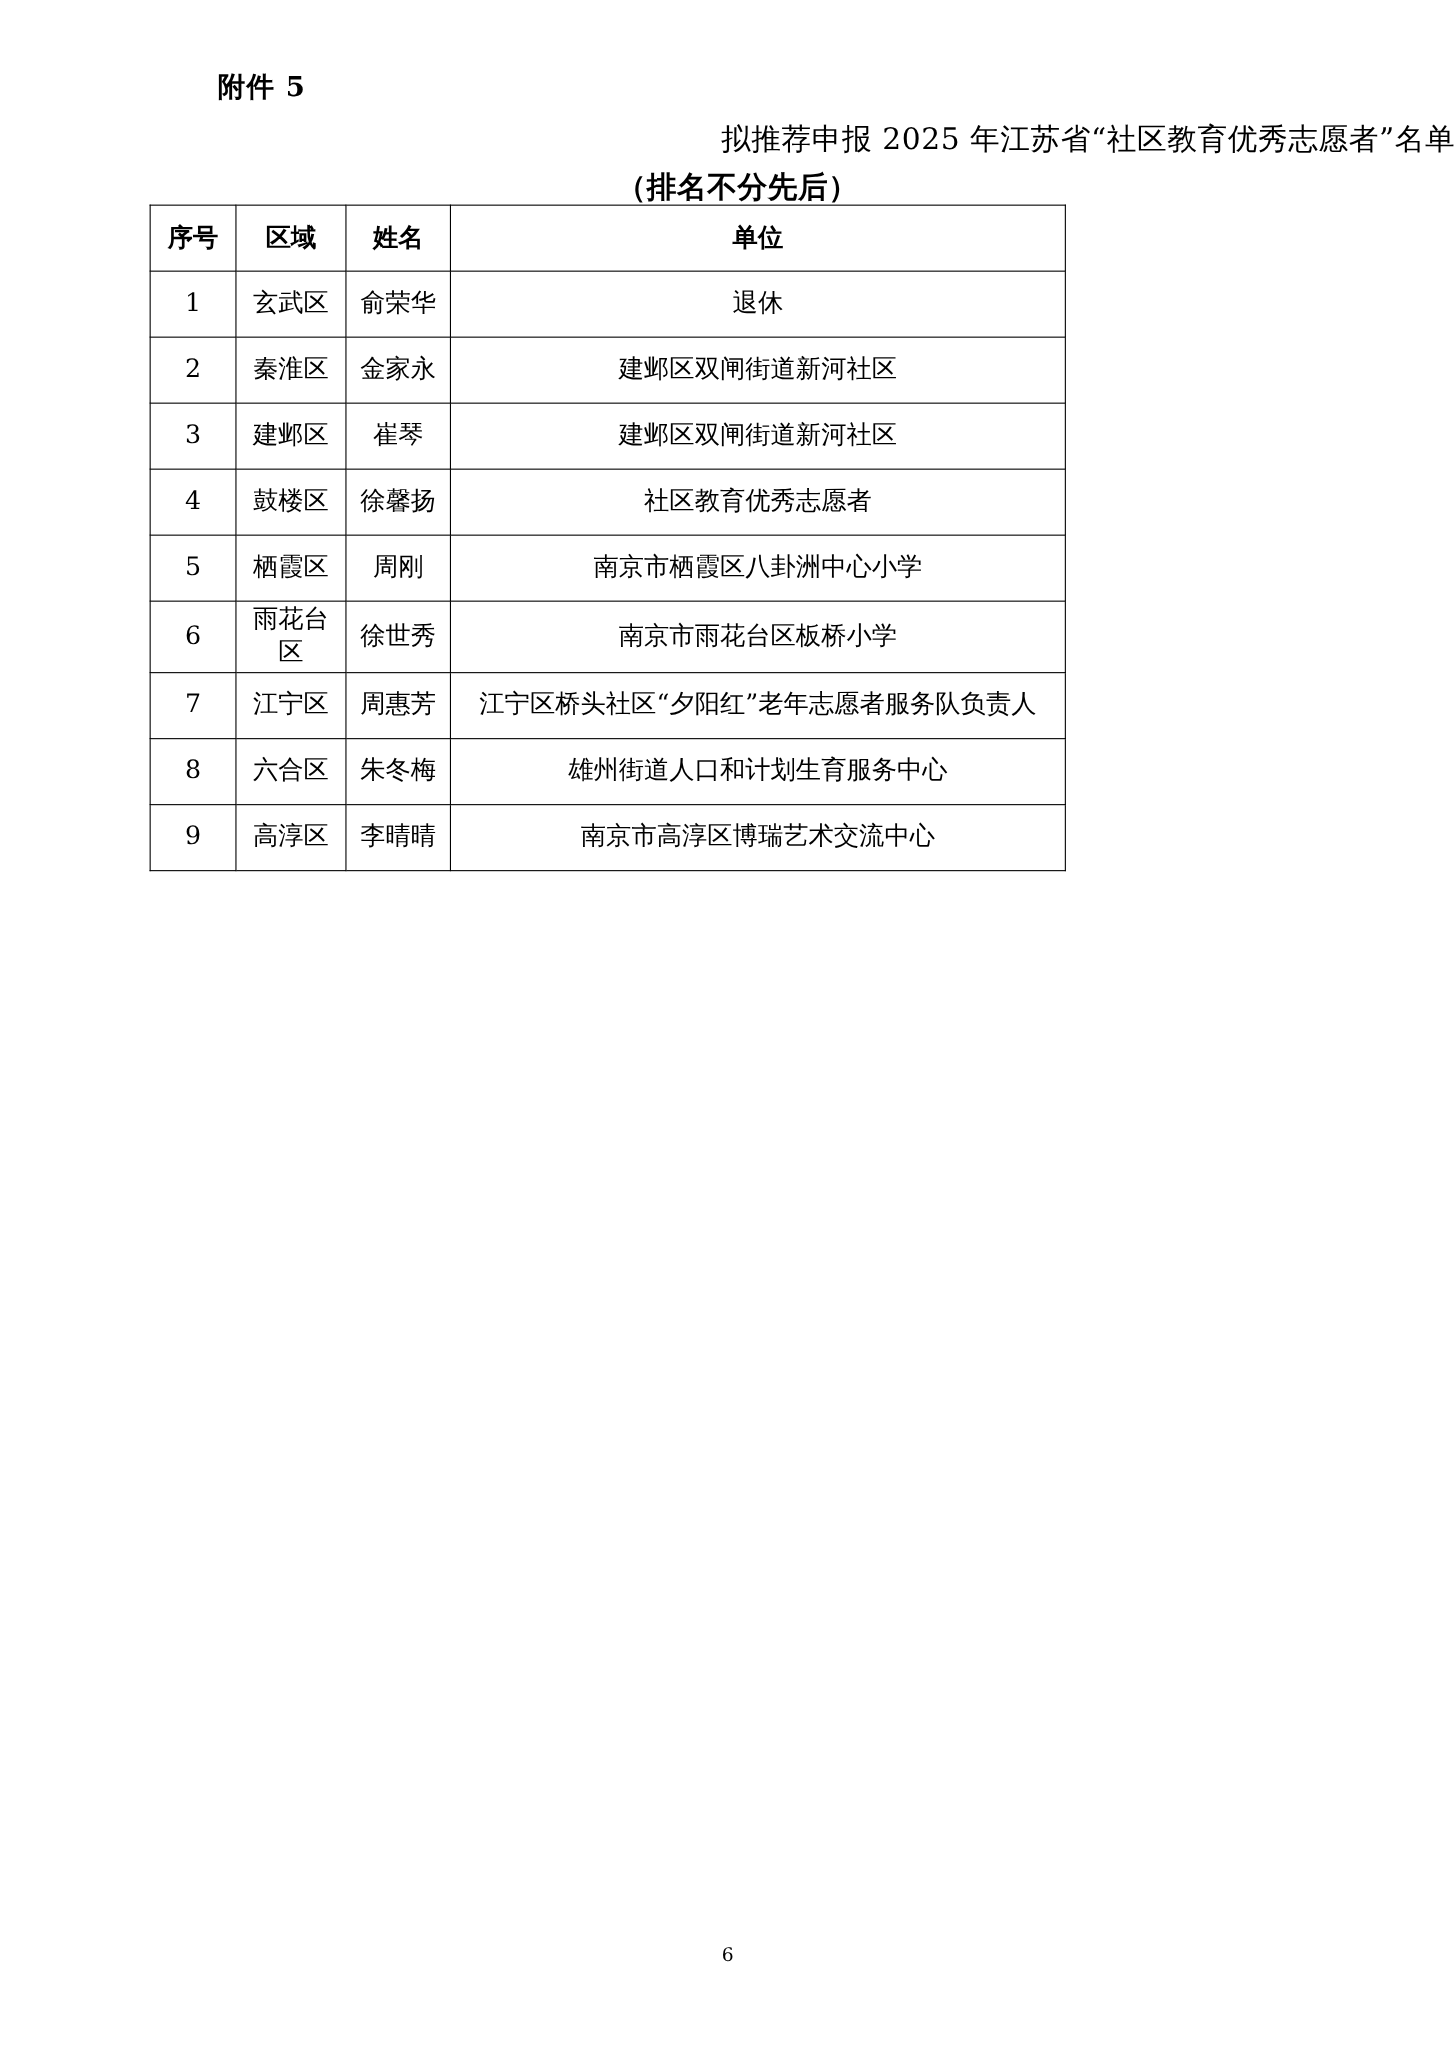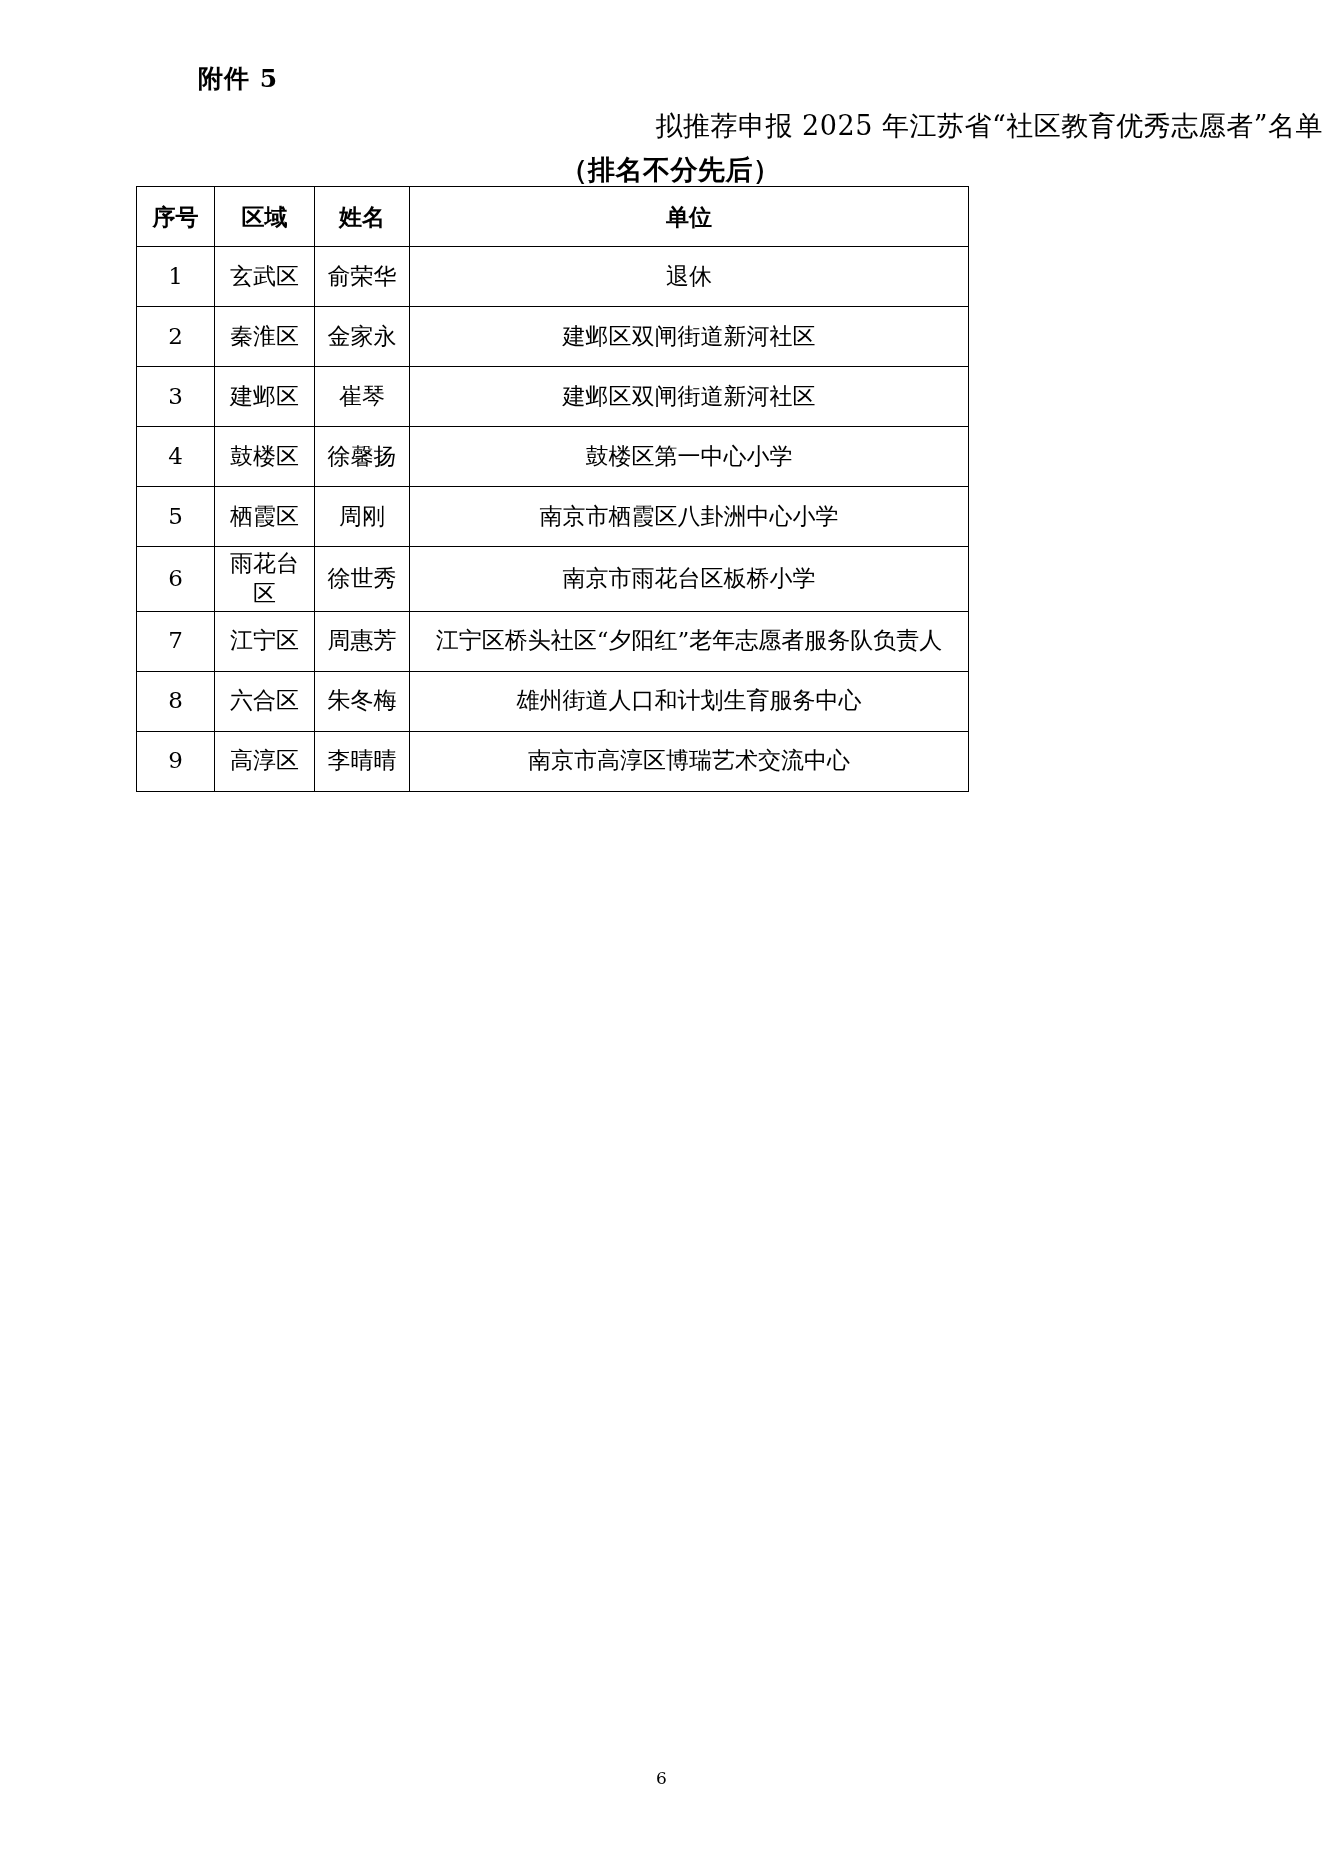--- a/index.html
+++ b/index.html
@@ -133,21 +133,21 @@
         <tr>
           <td>3</td>
           <td>建邺区</td>
           <td>崔琴</td>
           <td>建邺区双闸街道新河社区</td>
         </tr>
         <tr>
           <td>4</td>
           <td>鼓楼区</td>
           <td>徐馨扬</td>
-          <td>鼓楼区第一中心小学</td>
+          <td>社区教育优秀志愿者</td>
         </tr>
         <tr>
           <td>5</td>
           <td>栖霞区</td>
           <td>周刚</td>
           <td>南京市栖霞区八卦洲中心小学</td>
         </tr>
         <tr>
           <td>6</td>
           <td>雨花台区</td>

